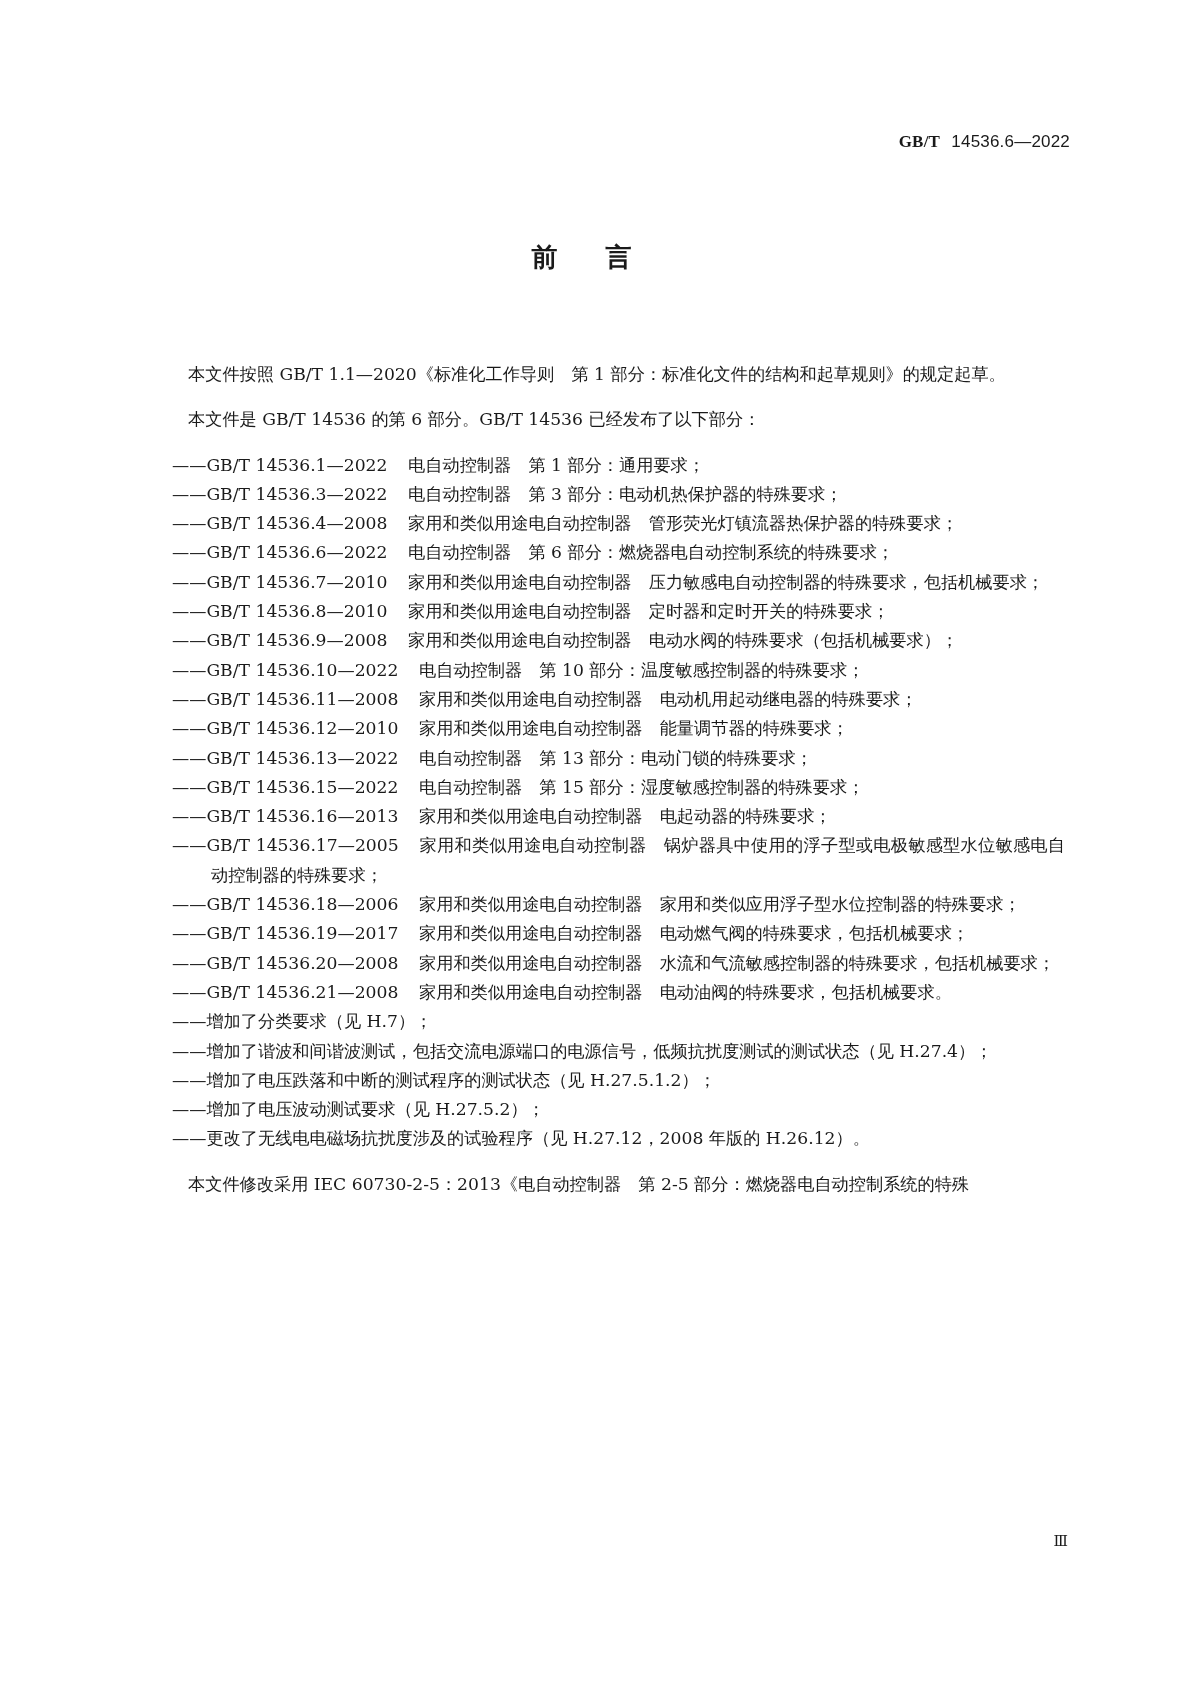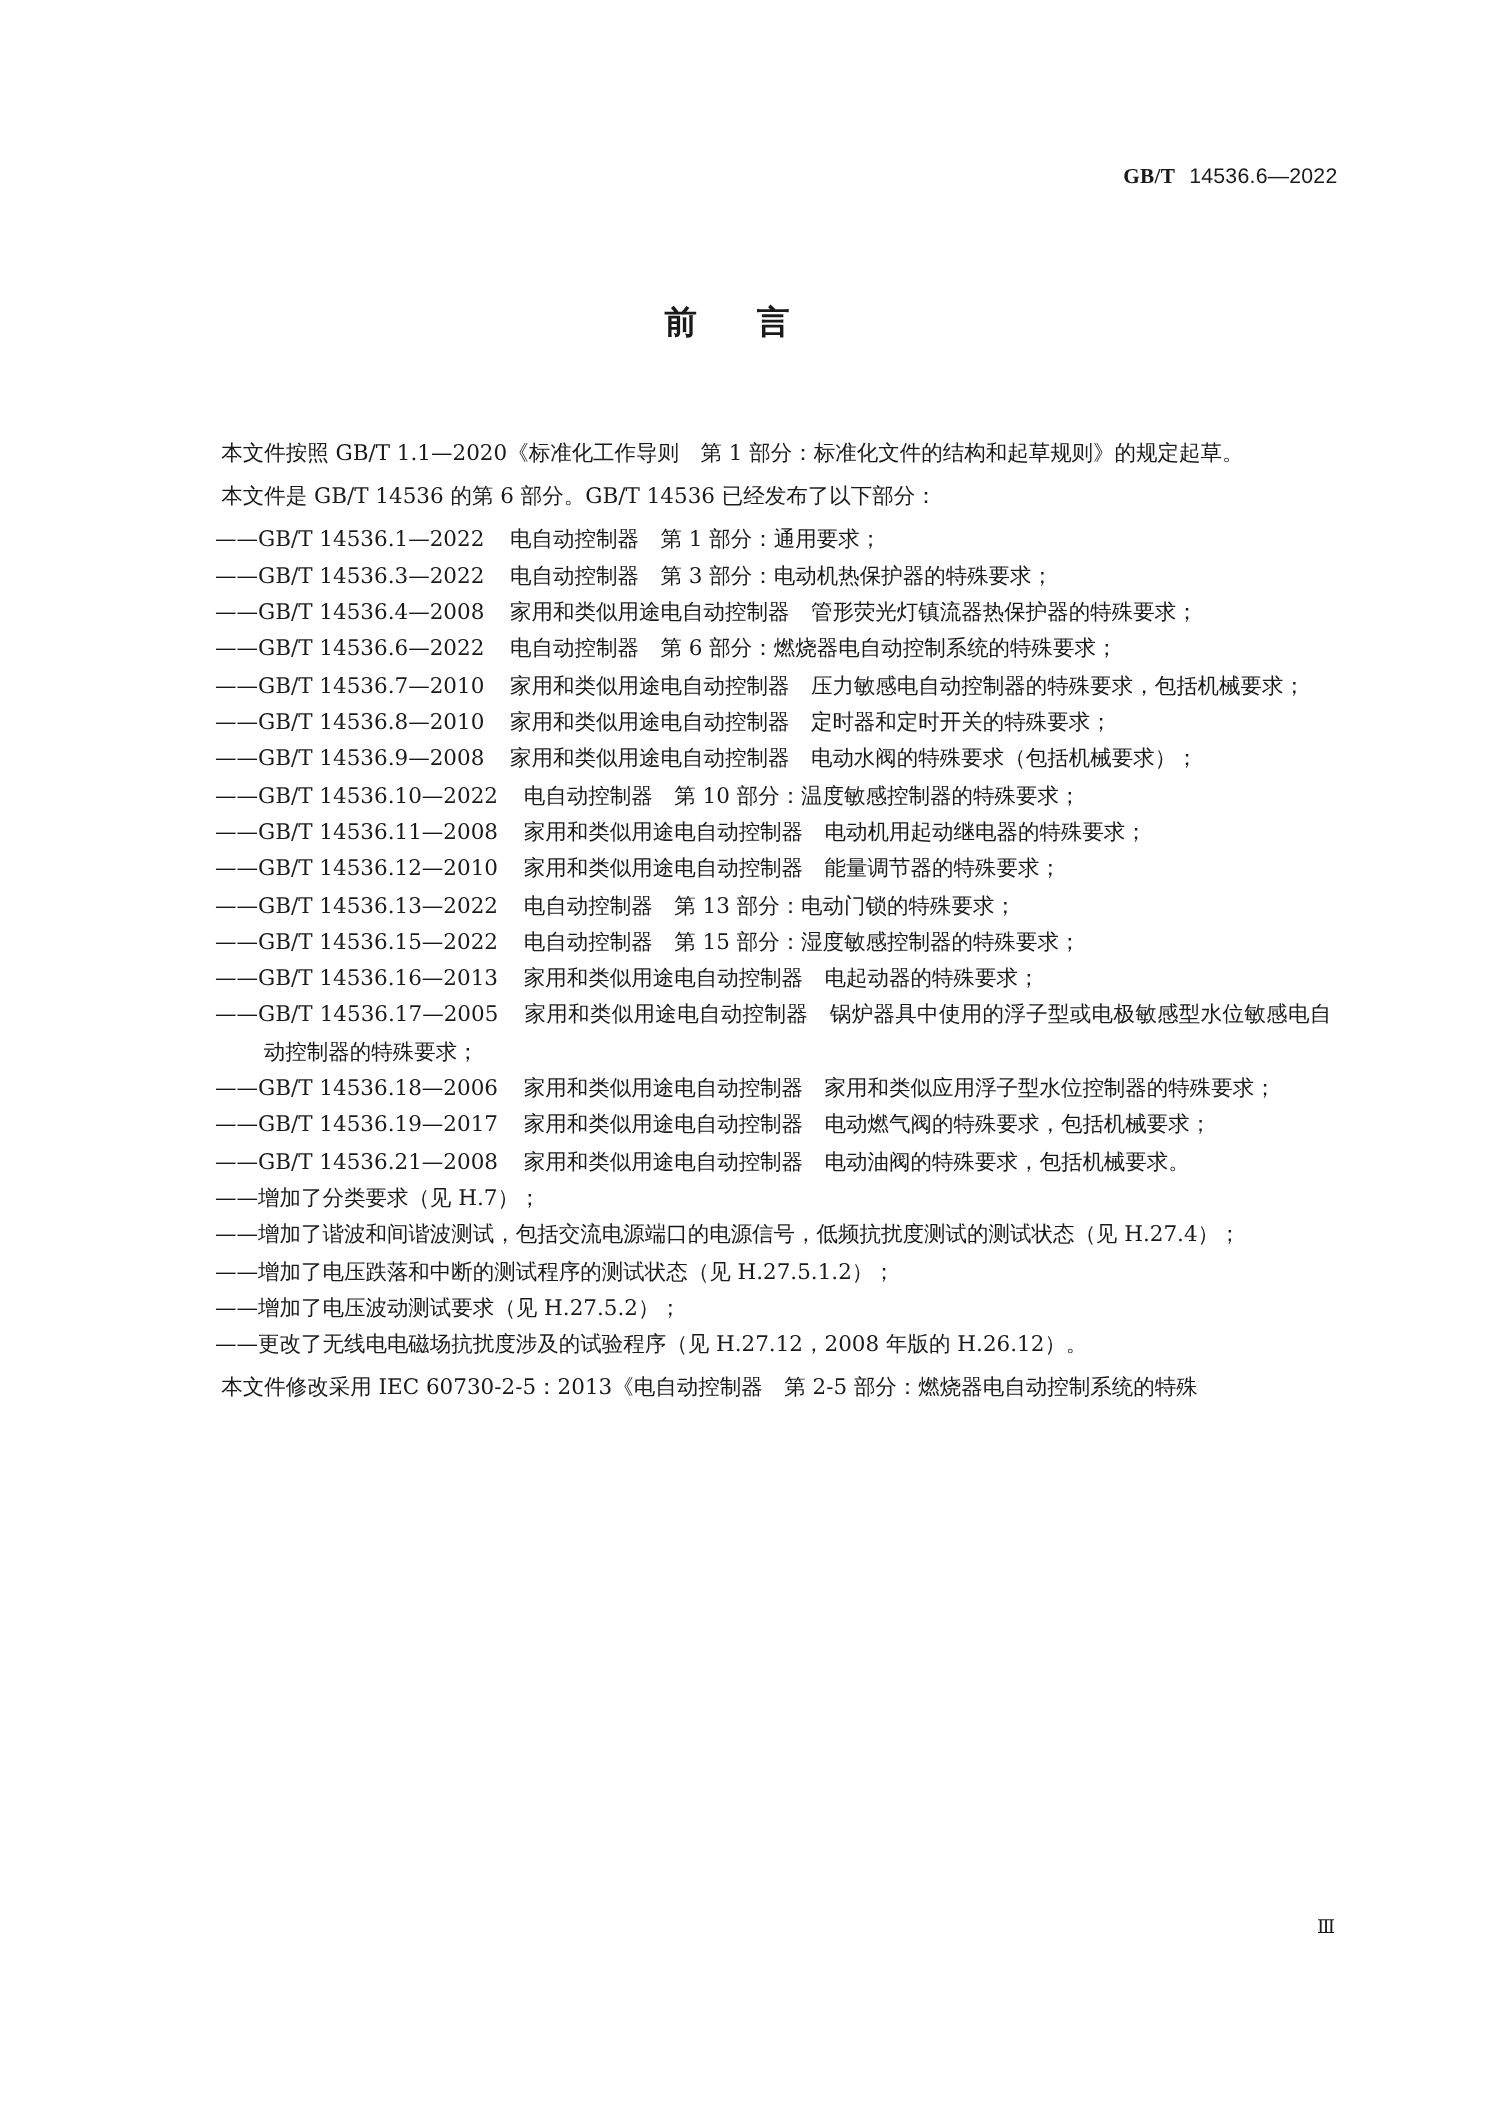--- a/index.html
+++ b/index.html
@@ -5,21 +5,21 @@
     html, body { margin: 0; padding: 0; background: #ffffff; }
     body { width: 1191px; height: 1684px; position: relative; overflow: hidden;
            font-family: "DejaVu Serif", "Liberation Serif", serif; color: #1a1a1a; }
     .header-code { position: absolute; top: 131px; right: 121px; font-size: 17px; letter-spacing: 0.2px; }
     .header-code .gb { font-family: "Liberation Serif", serif; font-weight: bold; }
     .header-code .num { font-family: "Liberation Sans", sans-serif; }
     .title { position: absolute; top: 240px; left: 0; width: 1163px; text-align: center;
              font-family: "DejaVu Sans", sans-serif; font-weight: bold; font-size: 26px; letter-spacing: 48px;
              text-indent: 48px; }
     .body-text { position: absolute; top: 344px; left: 133px; width: 932px; font-size: 17.2px; line-height: 29.3px; }
-    .para { text-indent: 39px; text-align: justify; margin: 5px; }
+    .para { text-indent: 39px; text-align: justify; margin: 16px; }
     .item { position: relative; padding-left: 78px; text-indent: -39px; margin: 0 0 0 0; text-align: justify; }
     .page-num { position: absolute; top: 1532px; right: 123px; font-size: 15px; font-family: "DejaVu Serif", serif; }
     .gap { display: inline-block; width: 1.2em; }
   </style>
 </head>
 <body>
 
 <div class="header-code">
   <span class="gb">GB/T</span>&nbsp;&nbsp;<span class="num">14536.6—2022</span>
 </div>
@@ -40,20 +40,21 @@
     <p class="item"><span>——</span><span>GB/T 14536.9—2008</span><span class="gap"></span><span>家用和类似用途电自动控制器　电动水阀的特殊要求（包括机械要求）；</span></p>
     <p class="item"><span>——</span><span>GB/T 14536.10—2022</span><span class="gap"></span><span>电自动控制器　第 10 部分：温度敏感控制器的特殊要求；</span></p>
     <p class="item"><span>——</span><span>GB/T 14536.11—2008</span><span class="gap"></span><span>家用和类似用途电自动控制器　电动机用起动继电器的特殊要求；</span></p>
     <p class="item"><span>——</span><span>GB/T 14536.12—2010</span><span class="gap"></span><span>家用和类似用途电自动控制器　能量调节器的特殊要求；</span></p>
     <p class="item"><span>——</span><span>GB/T 14536.13—2022</span><span class="gap"></span><span>电自动控制器　第 13 部分：电动门锁的特殊要求；</span></p>
     <p class="item"><span>——</span><span>GB/T 14536.15—2022</span><span class="gap"></span><span>电自动控制器　第 15 部分：湿度敏感控制器的特殊要求；</span></p>
     <p class="item"><span>——</span><span>GB/T 14536.16—2013</span><span class="gap"></span><span>家用和类似用途电自动控制器　电起动器的特殊要求；</span></p>
     <p class="item"><span>——</span><span>GB/T 14536.17—2005</span><span class="gap"></span><span>家用和类似用途电自动控制器　锅炉器具中使用的浮子型或电极敏感型水位敏感电自动控制器的特殊要求；</span></p>
     <p class="item"><span>——</span><span>GB/T 14536.18—2006</span><span class="gap"></span><span>家用和类似用途电自动控制器　家用和类似应用浮子型水位控制器的特殊要求；</span></p>
     <p class="item"><span>——</span><span>GB/T 14536.19—2017</span><span class="gap"></span><span>家用和类似用途电自动控制器　电动燃气阀的特殊要求，包括机械要求；</span></p>
+    <p class="item"><span>——</span><span>GB/T 14536.20—2008</span><span class="gap"></span><span>家用和类似用途电自动控制器　水流和气流敏感控制器的特殊要求，包括机械要求；</span></p>
     <p class="item"><span>——</span><span>GB/T 14536.21—2008</span><span class="gap"></span><span>家用和类似用途电自动控制器　电动油阀的特殊要求，包括机械要求。</span></p>
   </div>
 
 
   <div>
     <p class="item"><span>——</span><span>增加了分类要求（见 H.7）；</span></p>
     <p class="item"><span>——</span><span>增加了谐波和间谐波测试，包括交流电源端口的电源信号，低频抗扰度测试的测试状态（见 H.27.4）；</span></p>
     <p class="item"><span>——</span><span>增加了电压跌落和中断的测试程序的测试状态（见 H.27.5.1.2）；</span></p>
     <p class="item"><span>——</span><span>增加了电压波动测试要求（见 H.27.5.2）；</span></p>
     <p class="item"><span>——</span><span>更改了无线电电磁场抗扰度涉及的试验程序（见 H.27.12，2008 年版的 H.26.12）。</span></p>

